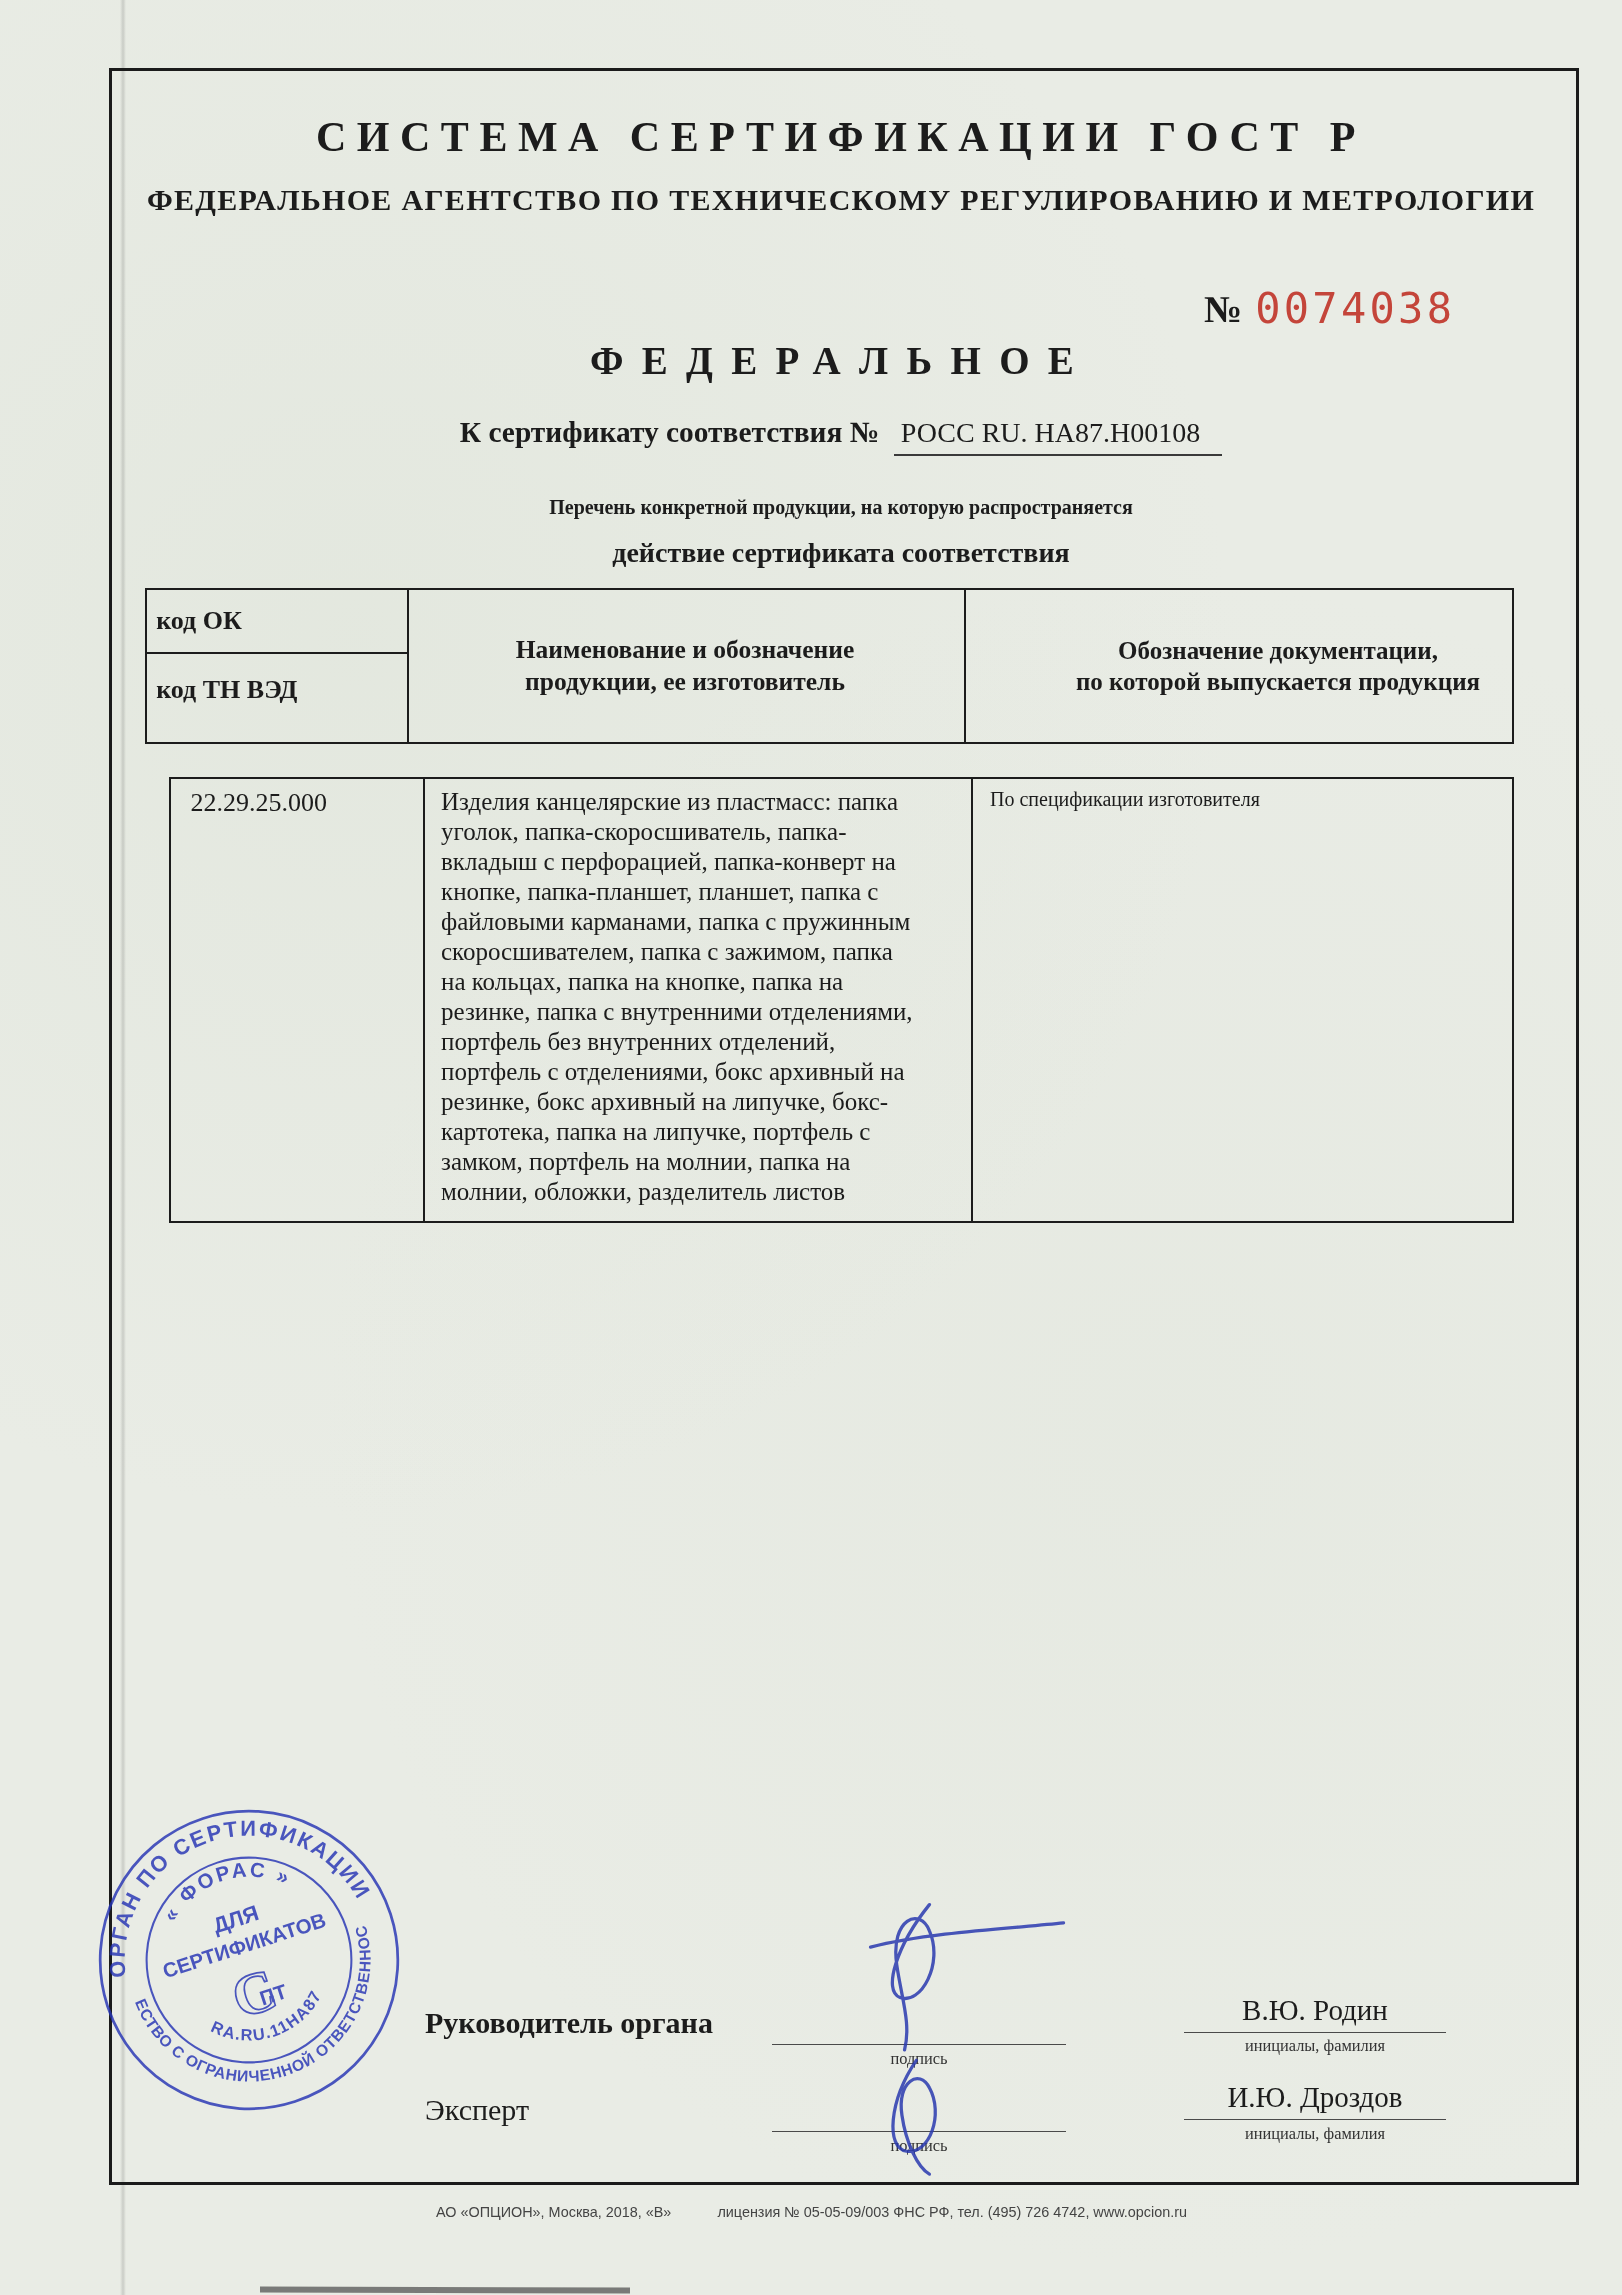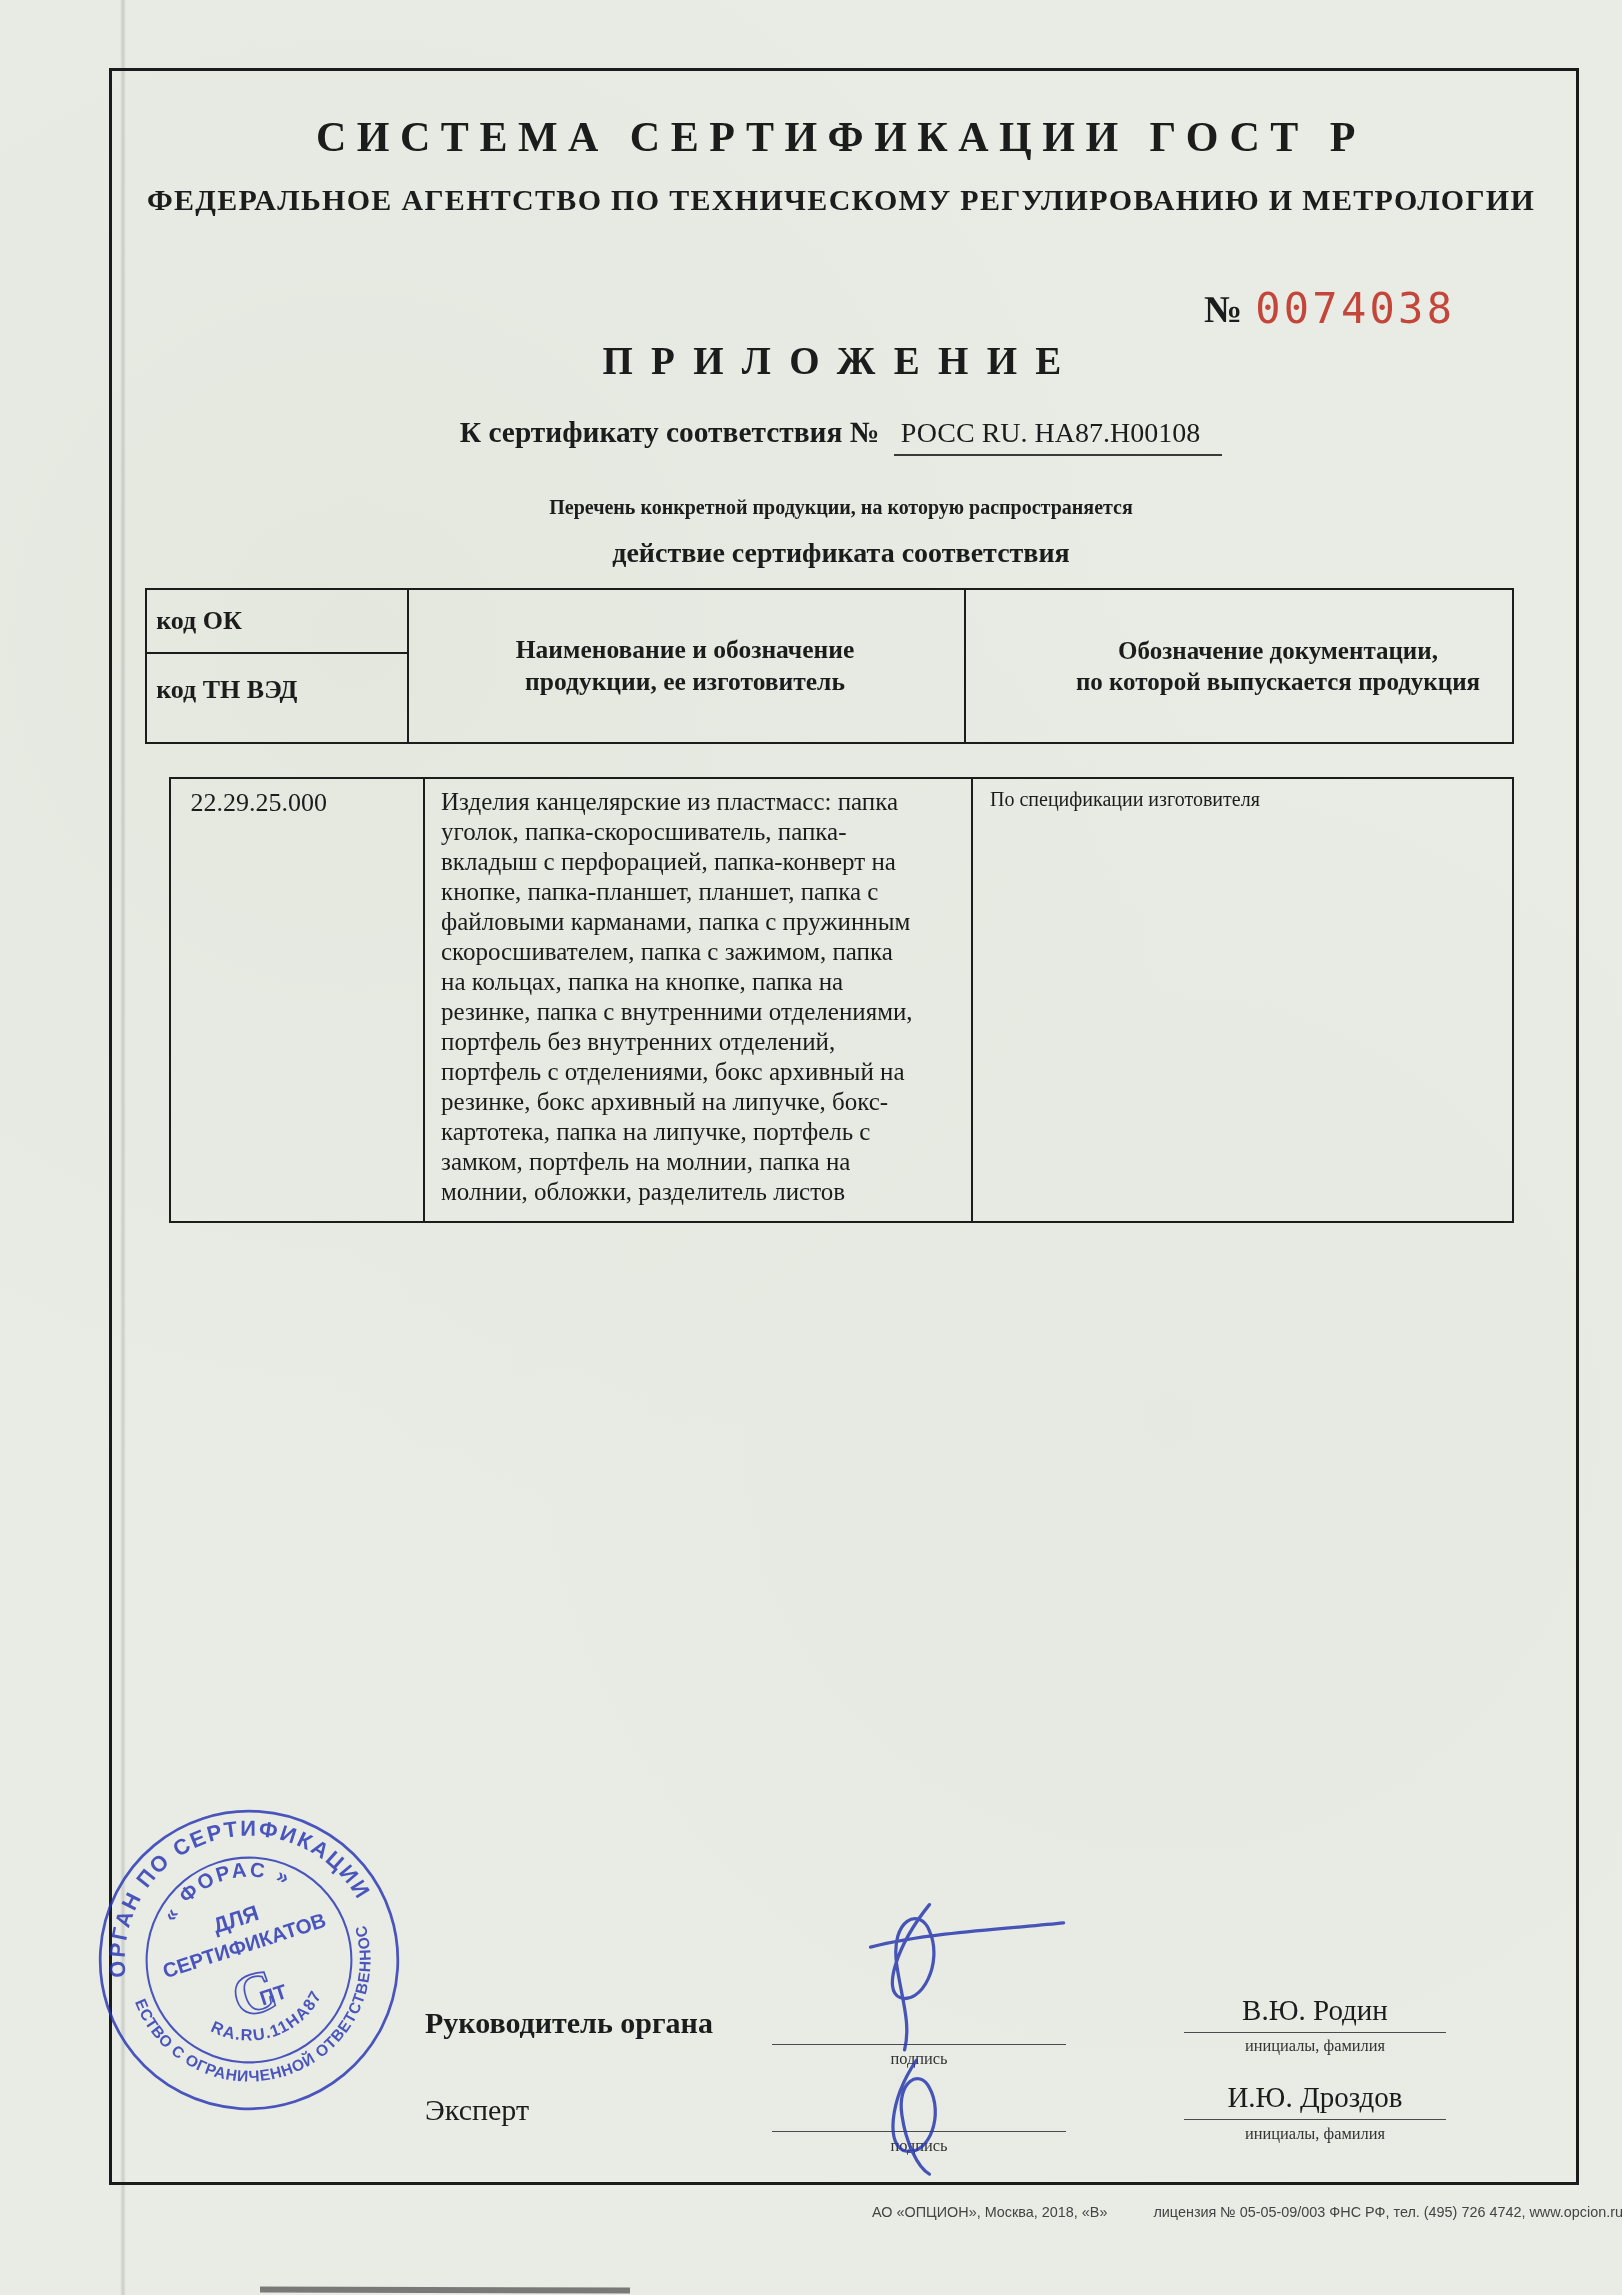--- a/index.html
+++ b/index.html
@@ -104,21 +104,21 @@
   .sn1 { left:1184px; top:1994px; width:262px; }
   .sn2 { left:1184px; top:2081px; width:262px; }
   .nc1 { left:1184px; top:2036px; width:262px; }
   .nc2 { left:1184px; top:2124px; width:262px; }
 
   .stamp-svg { left:92px; top:1803px; width:314px; height:314px; opacity:.82; }
   .squiggle-svg { left:733px; top:1885px; width:419px; height:314px; }
 
   .footer {
     left:0; top:2204px; width:1623px;
-    display:flex; justify-content:flex-end; gap:46px;
+    display:flex; justify-content:center; gap:46px;
     font-family:"Liberation Sans", sans-serif;
     font-size:14.4px; color:#444;
   }
 </style>
 </head>
 <body>
 
 <div class="page">
 
   <div class="crease"></div>
@@ -126,21 +126,21 @@
   <div class="frame"></div>
 
   <div class="abs sys-title">СИСТЕМА СЕРТИФИКАЦИИ ГОСТ Р</div>
   <div class="abs agency">ФЕДЕРАЛЬНОЕ АГЕНТСТВО ПО ТЕХНИЧЕСКОМУ РЕГУЛИРОВАНИЮ И МЕТРОЛОГИИ</div>
 
   <div class="abs number-block">
     <span class="number-label">№</span>
     <span class="number-value" style="color:#c4453a;">0074038</span>
   </div>
 
-  <div class="abs doc-title">ПРИЛОЖЕНИЕ</div>
+  <div class="abs doc-title">ФЕДЕРАЛЬНОЕ</div>
 
   <div class="abs cert-line">
     <span class="cert-label">К сертификату соответствия №</span>
     <span class="cert-value">РОСС RU. НА87.Н00108</span>
   </div>
 
   <div class="abs subtitle1">Перечень конкретной продукции,  на которую распространяется</div>
   <div class="abs subtitle2">действие сертификата соответствия</div>
 
   <div class="abs thead">

